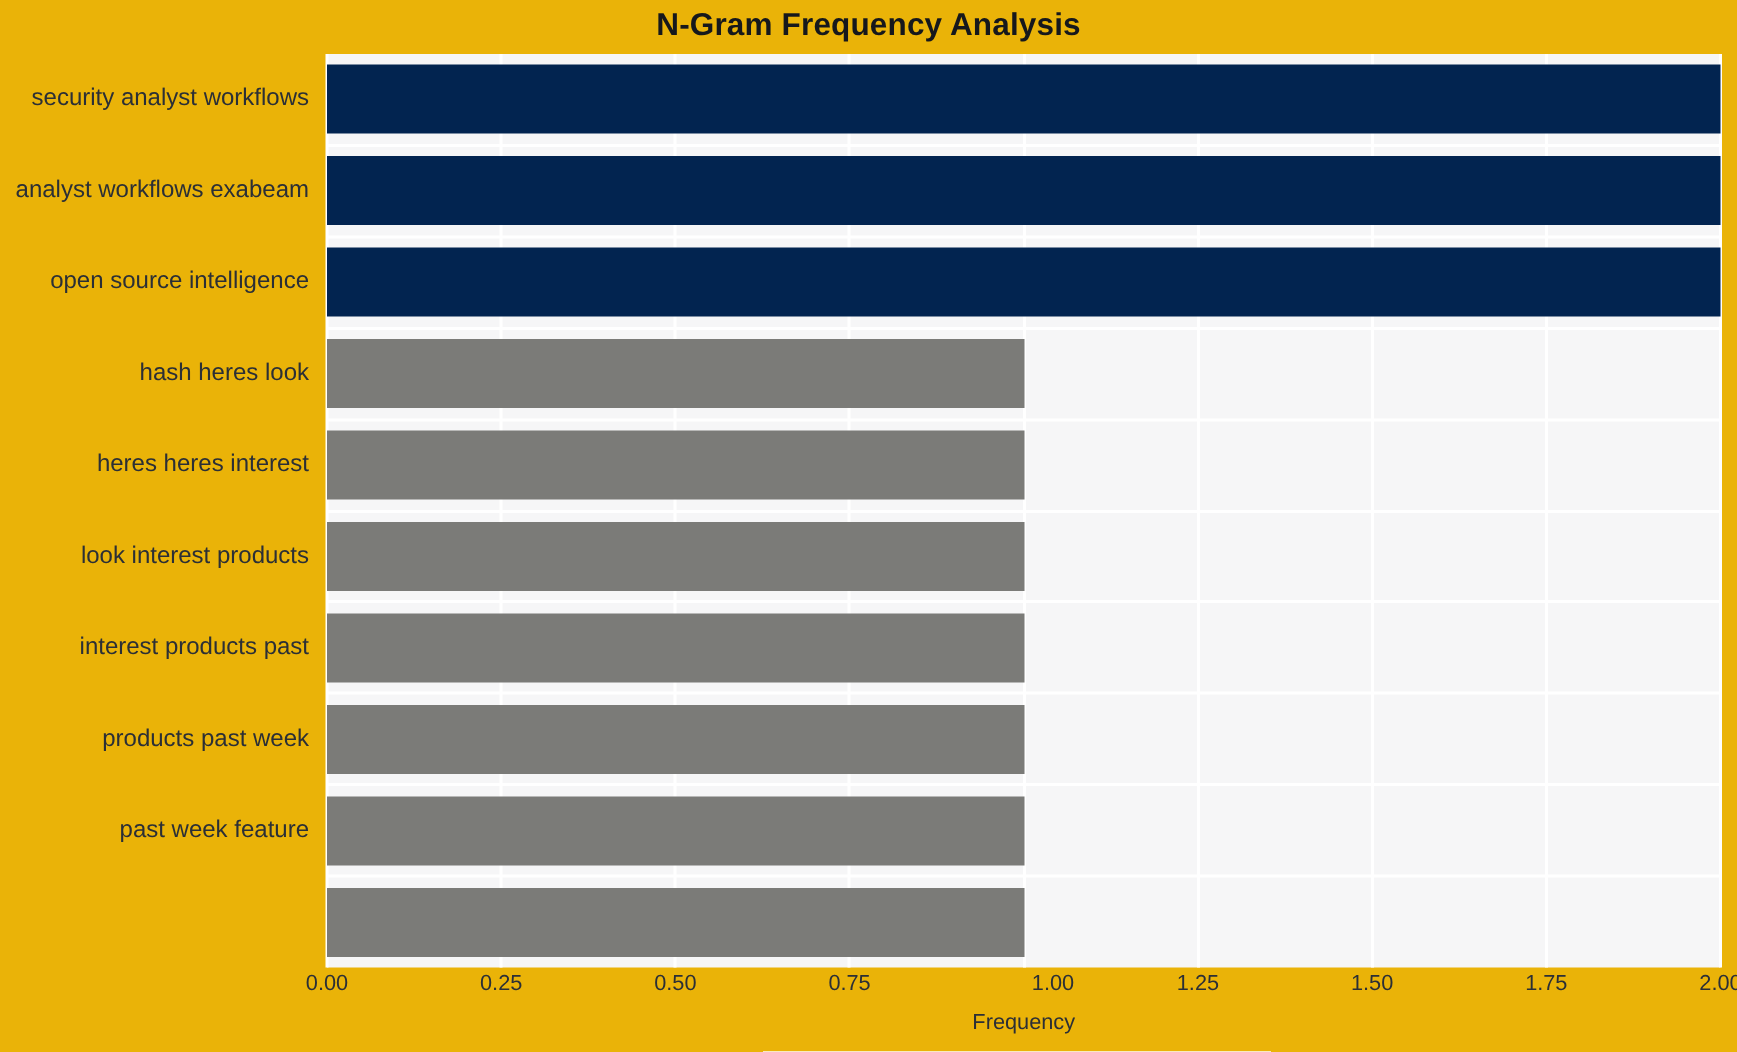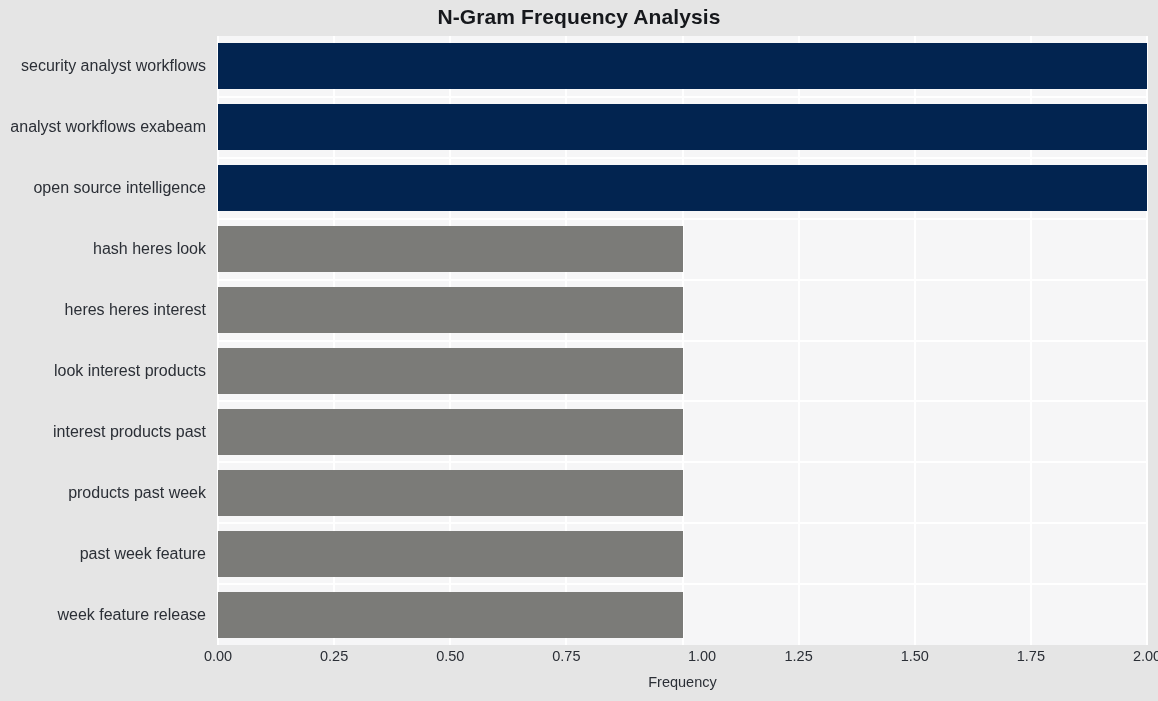--- a/index.html
+++ b/index.html
@@ -9,21 +9,21 @@
     height: 701px;
     background: #ffffff;
     font-family: "Liberation Sans", sans-serif;
     overflow: hidden;
   }
 
   #figure {
     position: relative;
     width: 1158px;
     height: 701px;
-    background: #e5e5e5;
+    background: #eab308;
   }
 
   
   #chart-title {
     position: absolute;
     left: 0;
     top: 5px;
     width: 1158px;
     text-align: center;
     font-size: 21px;
@@ -154,21 +154,20 @@
   <div id="ytick-layer">
       <div class="ytick-label" style="top: 21.45px;">security analyst workflows</div>
       <div class="ytick-label" style="top: 82.35px;">analyst workflows exabeam</div>
       <div class="ytick-label" style="top: 143.25px;">open source intelligence</div>
       <div class="ytick-label" style="top: 204.15px;">hash heres look</div>
       <div class="ytick-label" style="top: 265.05px;">heres heres interest</div>
       <div class="ytick-label" style="top: 325.95px;">look interest products</div>
       <div class="ytick-label" style="top: 386.85px;">interest products past</div>
       <div class="ytick-label" style="top: 508.65px;">past week feature</div>
       <div class="ytick-label" style="top: 447.75px;">products past week</div>
-      <div class="ytick-label" style="top: 569.55px;">week feature release</div>
     </div>
 
   <div id="xtick-layer">
       <div class="xtick-label" style="left: 218px;">0.00</div>
       <div class="xtick-label" style="left: 334.125px;">0.25</div>
       <div class="xtick-label" style="left: 450.25px;">0.50</div>
       <div class="xtick-label" style="left: 566.375px;">0.75</div>
       <div class="xtick-label" style="left: 702px;">1.00</div>
       <div class="xtick-label" style="left: 798.625px;">1.25</div>
       <div class="xtick-label" style="left: 914.75px;">1.50</div>

